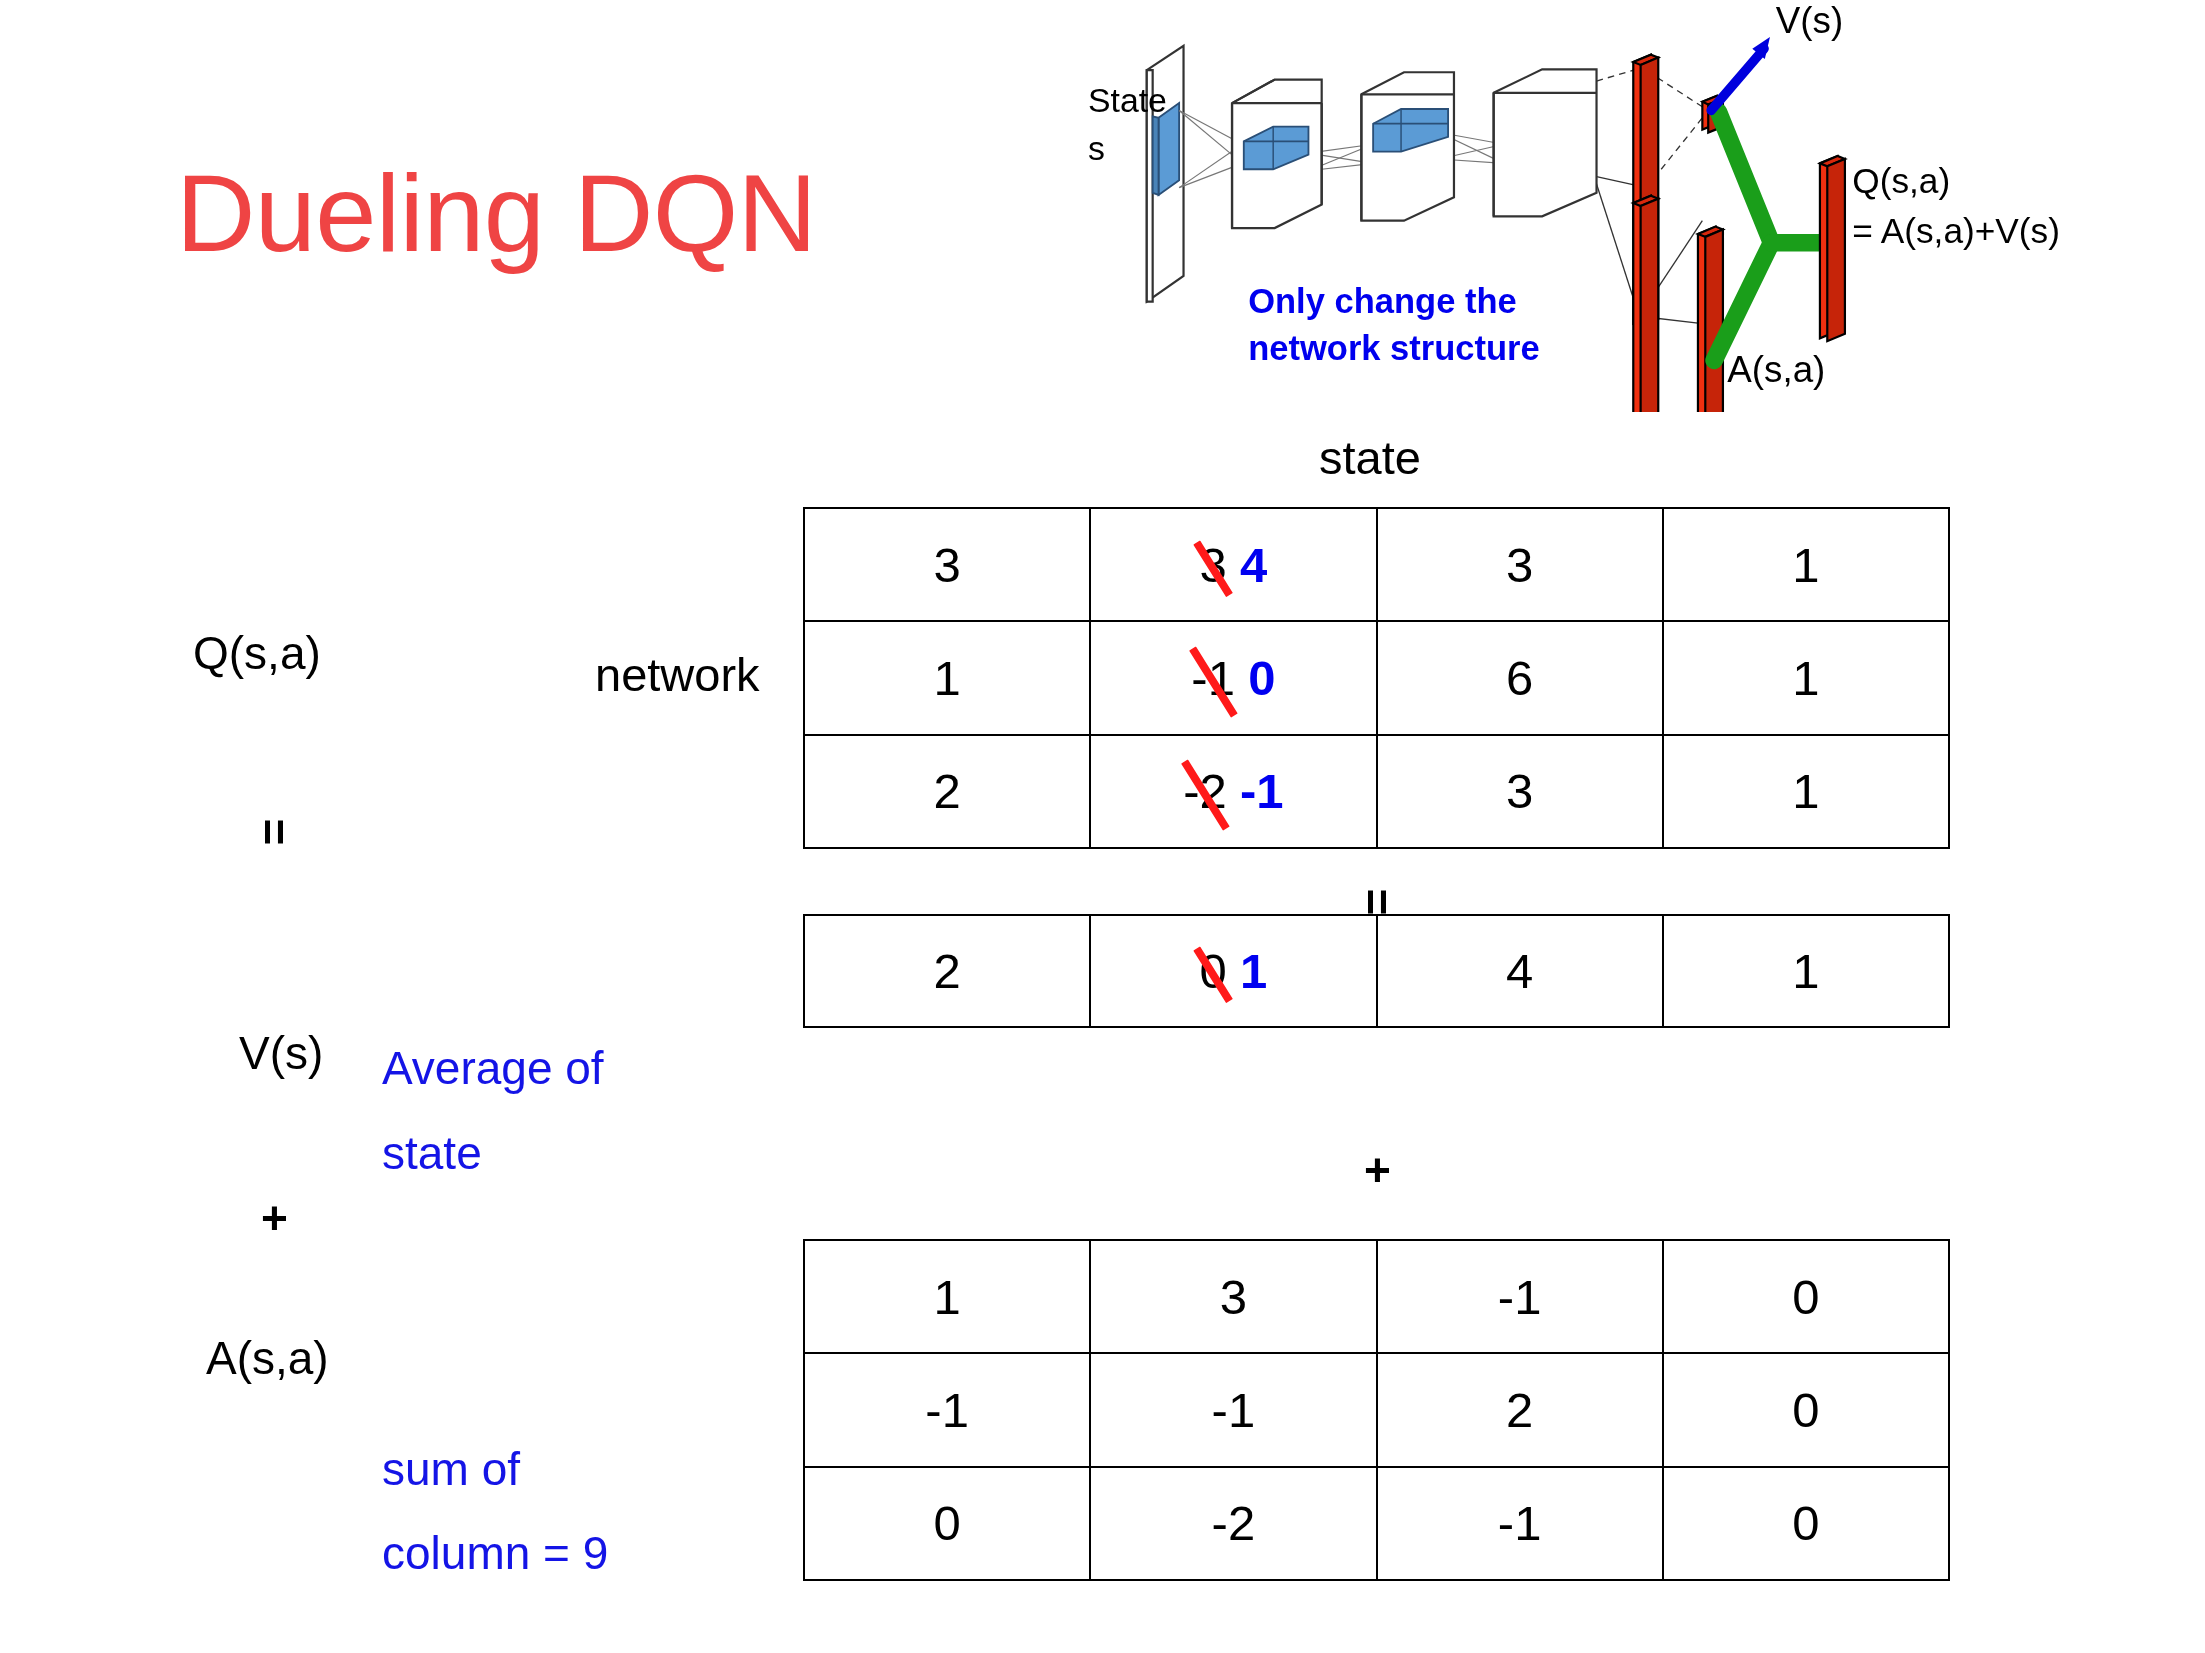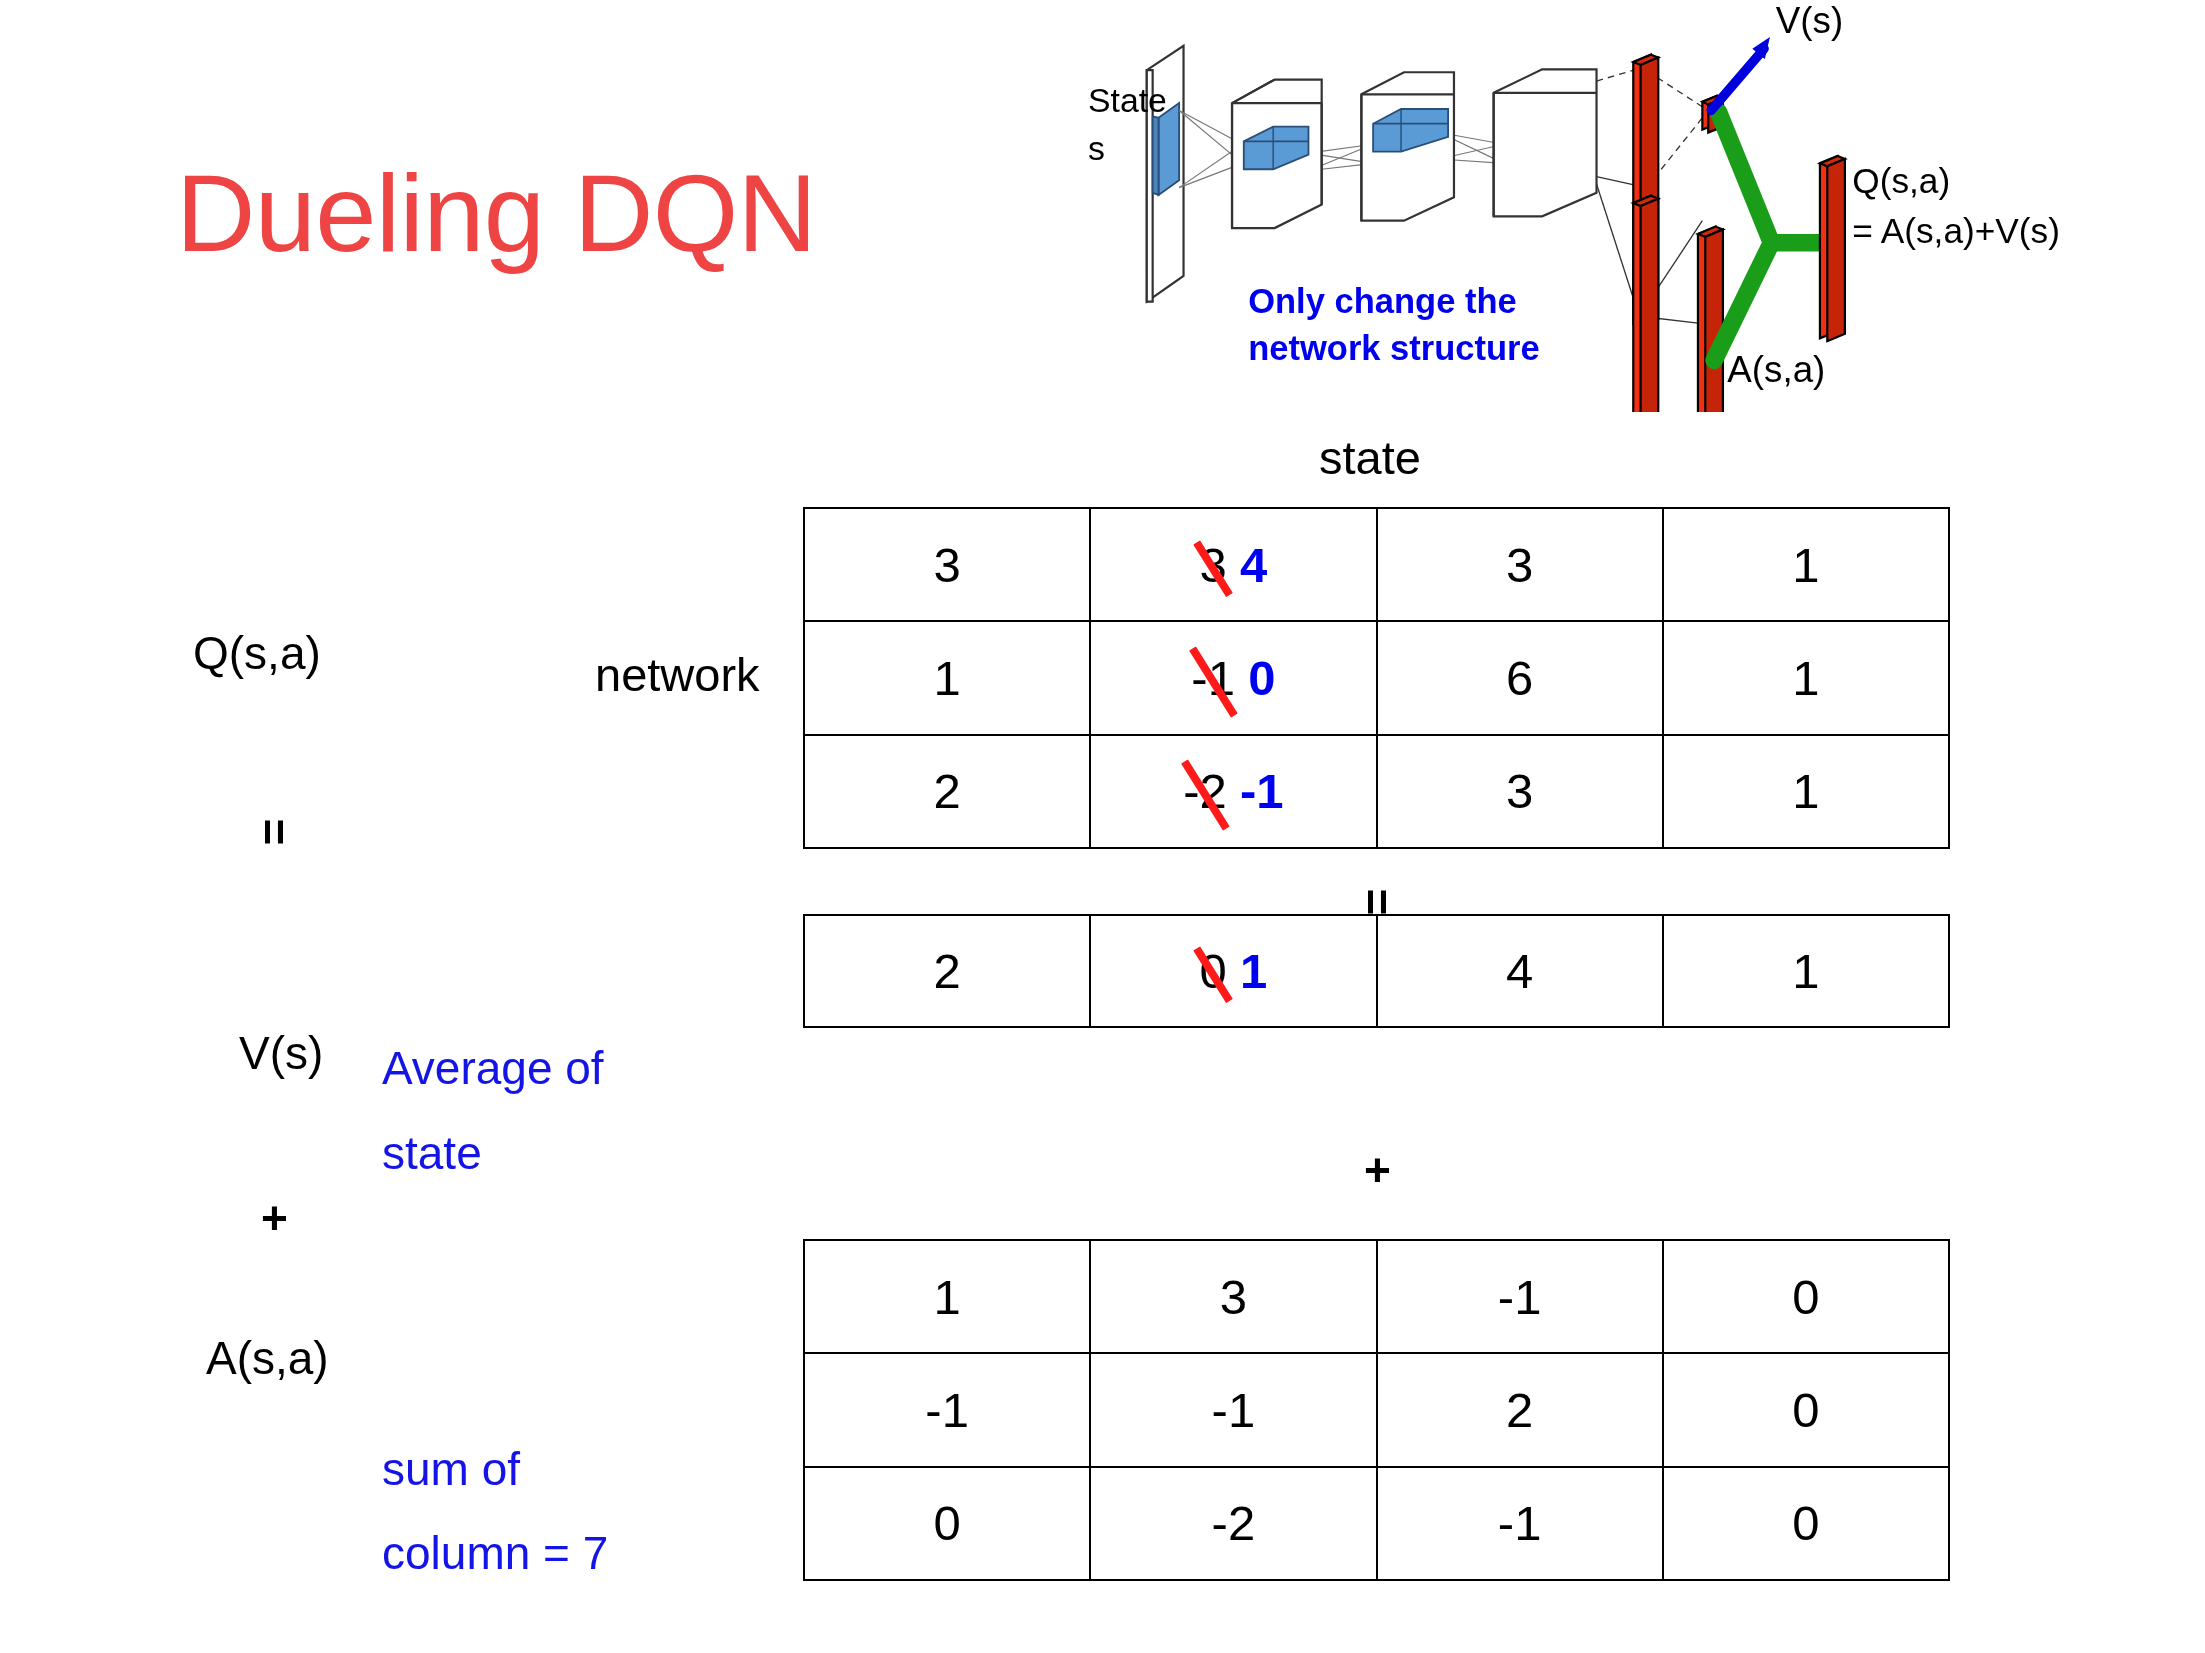--- a/index.html
+++ b/index.html
@@ -270,21 +270,21 @@
 <div class="big-label" style="left:193px; top:629px;">Q(s,a)</div>
 <div class="op-eq" style="left:261px; top:805px;">=</div>
 
 <div class="big-label" style="left:239px; top:1029px;">V(s)</div>
 <div class="blue-note" style="left:382px; top:1040px;">Average of</div>
 <div class="blue-note" style="left:382px; top:1125px;">state</div>
 <div class="op-symbol" style="left:261px; top:1191px;">+</div>
 
 <div class="big-label" style="left:206px; top:1334px;">A(s,a)</div>
 <div class="blue-note" style="left:382px; top:1441px;text-align:right;">sum of</div>
-<div class="blue-note" style="left:382px; top:1525px;">column = 7</div>
+<div class="blue-note" style="left:382px; top:1525px;">column = 9</div>
 
 <div class="op-eq" style="left:1364px; top:875px;">=</div>
 <div class="op-symbol" style="left:1364px; top:1143px;">+</div>
 
 <table class="grid-table" id="q-table" style="left:803px; top:507px; width:1147px; height:342px;">
   <tbody>
       <tr>
         <td style="width: 25%;">
           <div class="cell-inner">
             <span>3</span>

